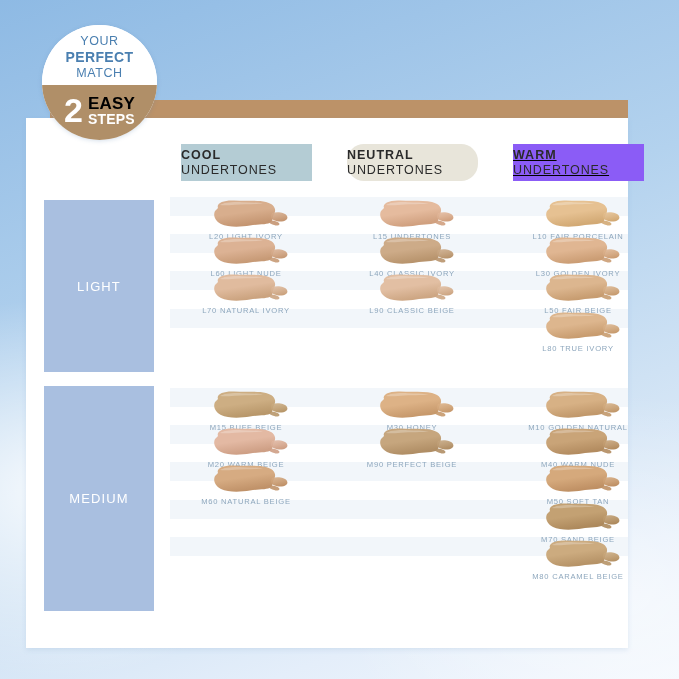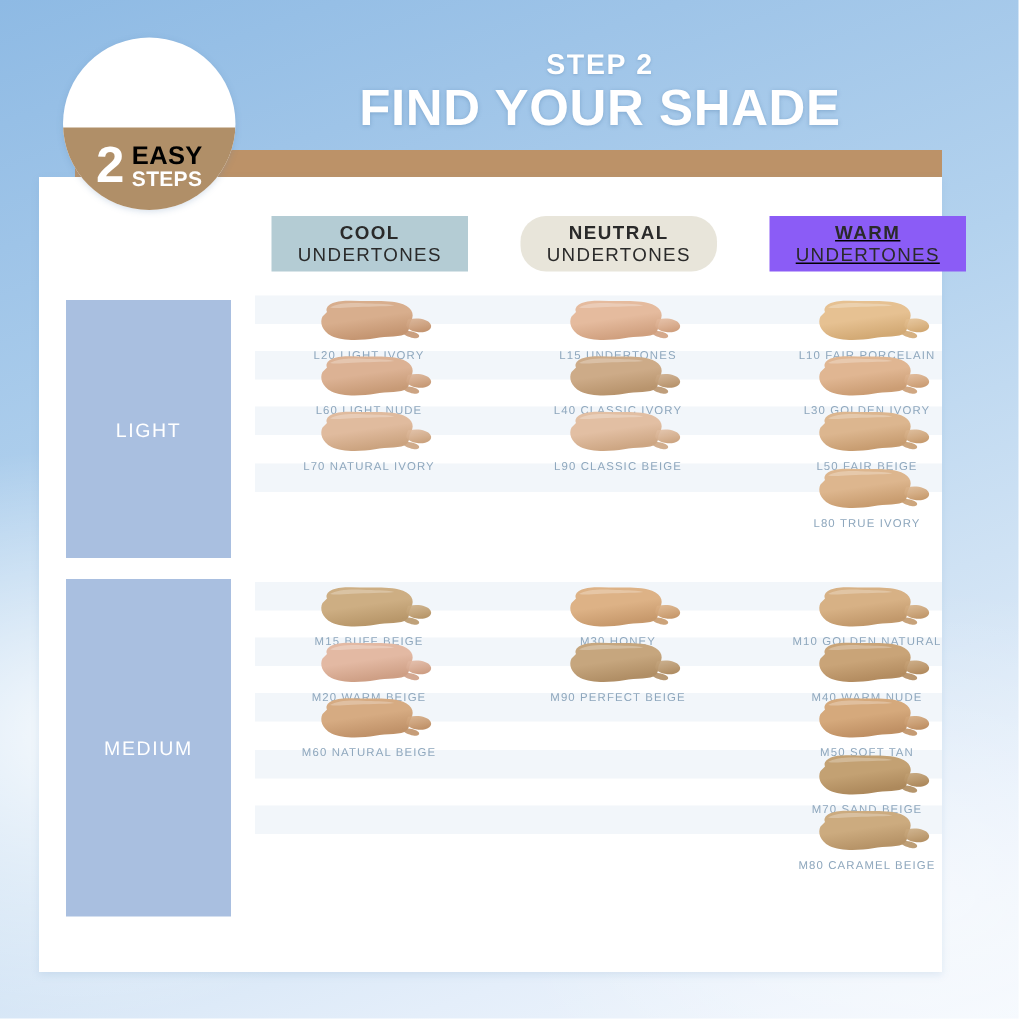--- a/index.html
+++ b/index.html
@@ -72,21 +72,21 @@
   .b-perf  { font-size:14px; color:#4a7fb0; font-weight:bold; letter-spacing:0.4px; line-height:1.22; }
   .b-match { font-size:12.5px; color:#4a7fb0; letter-spacing:0.6px; line-height:1.22; }
   .b-num   { font-size:34px; color:#ffffff; font-weight:bold; line-height:0.85; margin-right:5px; }
   .b-words { display:flex; flex-direction:column; line-height:1.0; }
   .b-easy  { font-size:17px; color:#000000; font-weight:bold; letter-spacing:0.2px; }
   .b-steps { font-size:14px; color:#ffffff; font-weight:bold; letter-spacing:0.2px; }
 
   
   .col-head {
     position:absolute; height:37px; width:131px;
-    display:flex; flex-direction:column; align-items:center; justify-content:center;
+    display:flex; flex-direction:column; align-items:flex-start; justify-content:center;
     line-height:1.18;
   }
   .col-head .ch-top { font-size:12.5px; font-weight:bold; color:#2a2a2a; letter-spacing:1.0px; }
   .col-head .ch-bot { font-size:12.5px; color:#2a2a2a; letter-spacing:0.9px; }
   #ch-cool    { left:181px; top:144px; background:#b4ccd4; }
   #ch-neutral { left:347px; top:144px; background:#e8e5da; }
   #ch-warm    { left:513px; top:144px; background:#e2af97; }
 
   .zebra { position:absolute; left:170px; width:458px; height:19px; background:#f2f6fa; }
 
@@ -110,42 +110,43 @@
     margin-top:2px; white-space:nowrap;
   }
 
   svg.blob { display:block; width:86px; height:30px; }
 </style>
 </head>
 <body>
 
 <div class="poster">
 
-  <div class="header">
-    <div class="step-label">STEP 2</div>
-    <div class="main-title">FIND YOUR SHADE</div>
-  </div>
 
   <div class="tan-bar" style="background: rgb(188, 146, 104);"></div>
 
   <div class="card"></div>
 
   <div id="zebra-layer">
       <div class="zebra" style="top: 197px;"></div>
       <div class="zebra" style="top: 234.2px;"></div>
       <div class="zebra" style="top: 271.4px;"></div>
       <div class="zebra" style="top: 308.6px;"></div>
       <div class="zebra" style="top: 388px;"></div>
       <div class="zebra" style="top: 425.2px;"></div>
       <div class="zebra" style="top: 462.4px;"></div>
       <div class="zebra" style="top: 499.6px;"></div>
       <div class="zebra" style="top: 536.8px;"></div>
     </div>
 
   <div class="badge">
+    <div class="badge-top">
+      <div class="b-your" style="color: rgb(74, 127, 176);">YOUR</div>
+      <div class="b-perf" style="color: rgb(74, 127, 176);">PERFECT</div>
+      <div class="b-match" style="color: rgb(74, 127, 176);">MATCH</div>
+    </div>
     <div class="badge-bottom" style="background: rgb(176, 143, 104);">
       <div class="b-num">2</div>
       <div class="b-words">
         <div class="b-easy">EASY</div>
         <div class="b-steps">STEPS</div>
       </div>
     </div>
   </div>
 
   <div class="col-head" id="ch-cool" style="background: rgb(180, 204, 212);">

